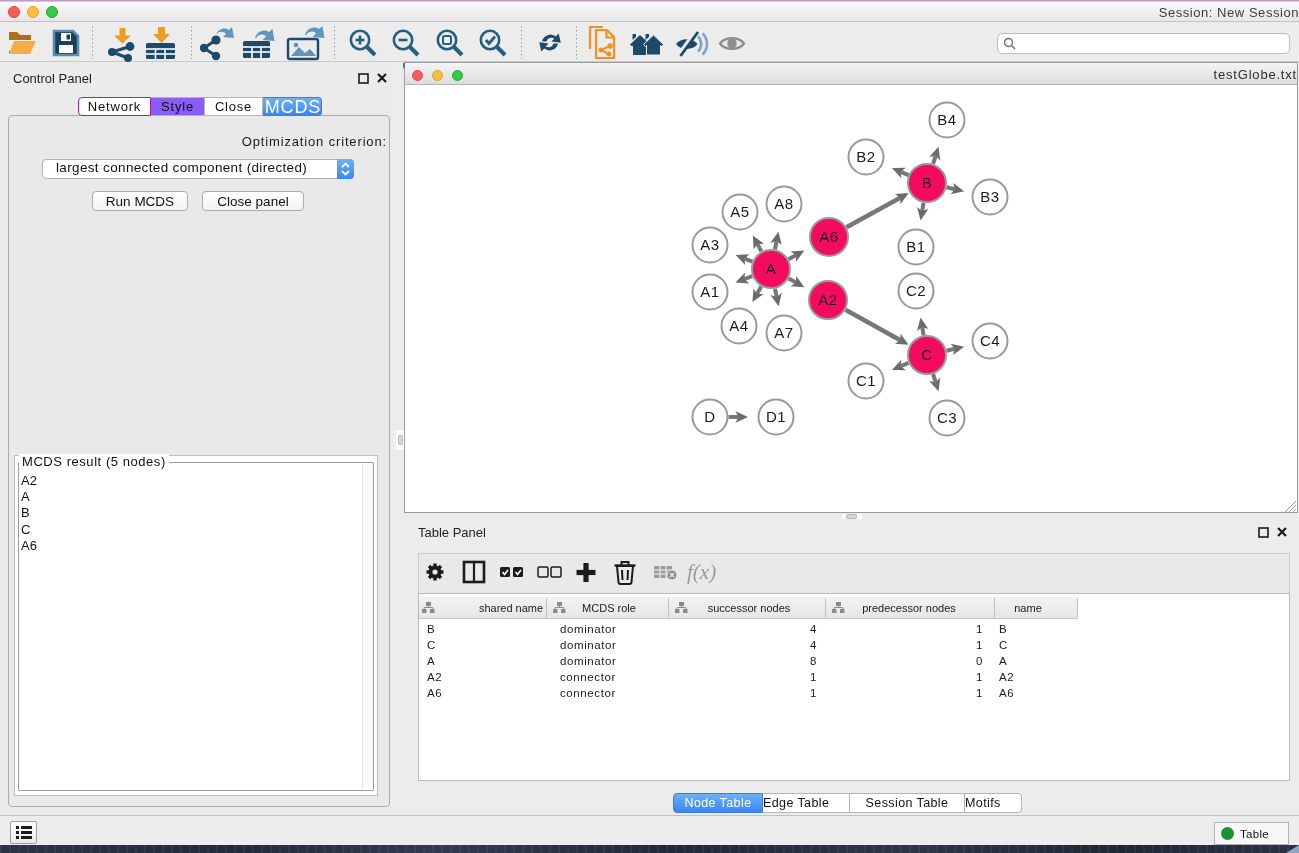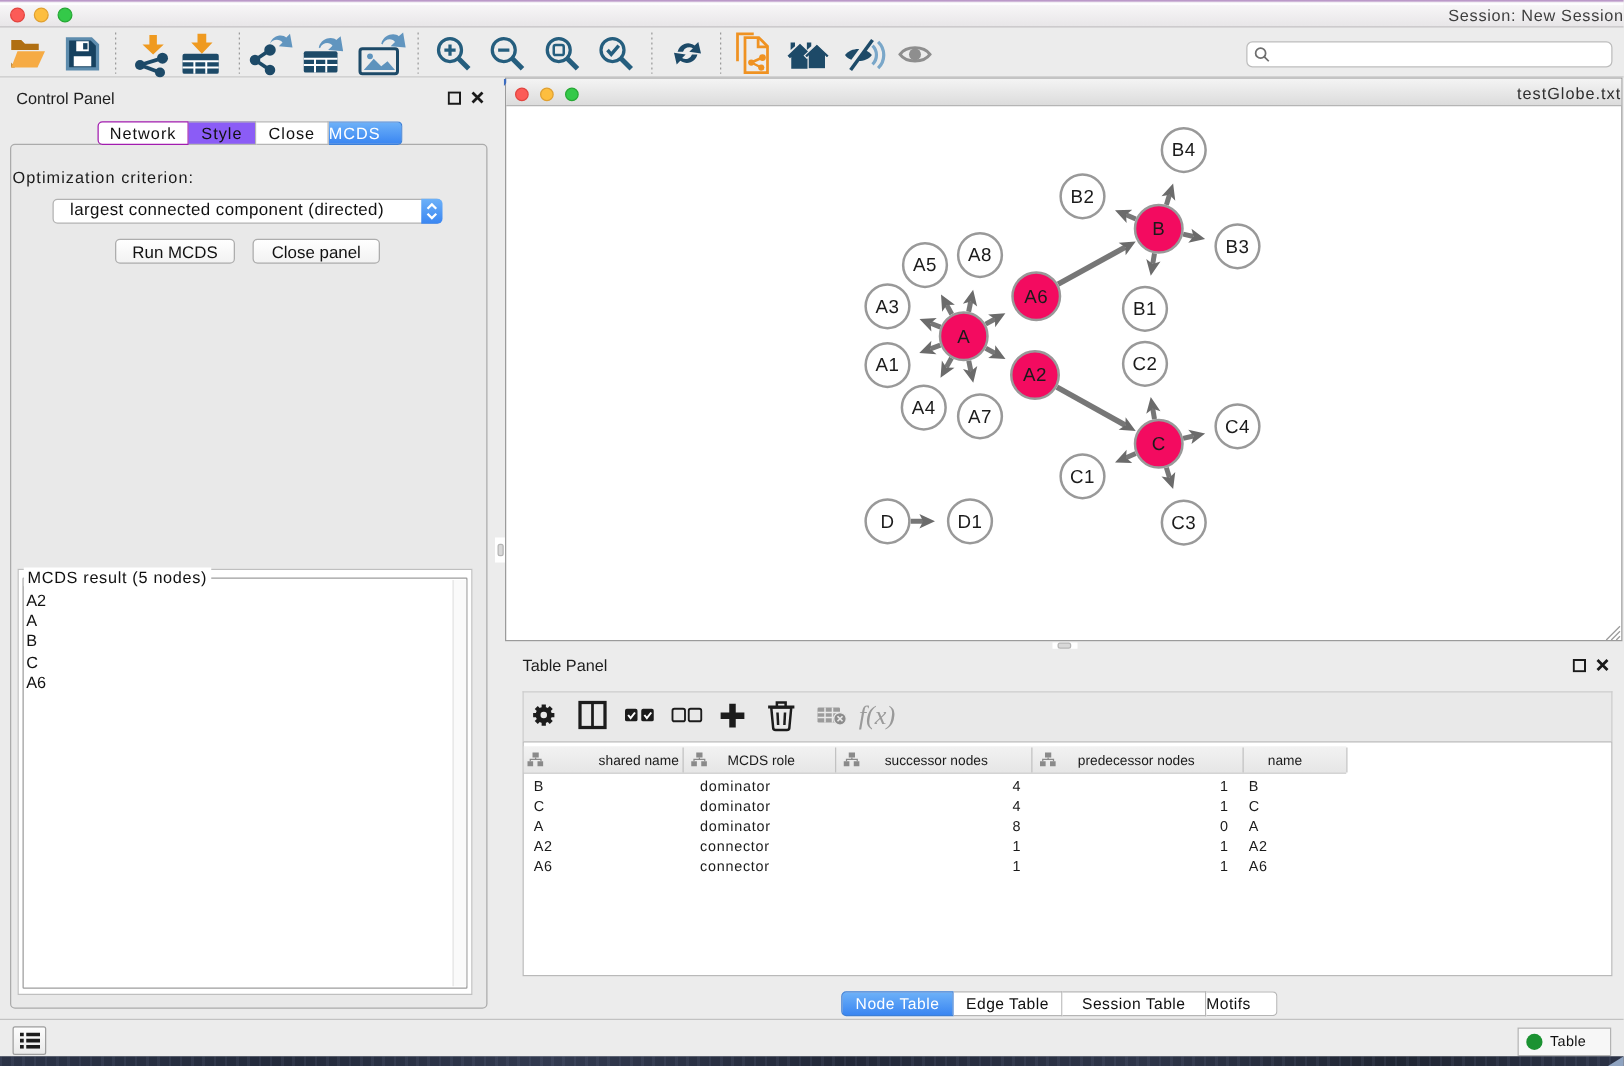--- a/index.html
+++ b/index.html
@@ -161,23 +161,23 @@
 <svg class="abs" style="left:358px;top:73px" width="32" height="11" viewBox="0 0 32 11">
  <rect x="1" y="1" width="9" height="9" fill="none" stroke="#1a1a1a" stroke-width="1.6"></rect>
  <path d="M20 1 L28 9 M28 1 L20 9" stroke="#1a1a1a" stroke-width="2.2"></path>
 </svg>
 
 <div class="abs" style="left:8px;top:115px;width:382px;height:692px;background:#e9e9e9;border:1px solid #ababab;border-radius:4px"></div>
 
 <div class="abs" style="left:78px;top:97px;width:73px;height:19px;background:#fff;border:1px solid #a21caf;border-radius:4px 0 0 4px;font-size:13px;letter-spacing:0.8px;color:#111;text-align:center;line-height:18px">Network</div>
 <div class="abs" style="left:151px;top:97px;width:54px;height:19px;background:#8b5cf6;border:1px solid #b5b5b5;border-left:none;font-size:13px;letter-spacing:0.8px;color:#111;text-align:center;line-height:18px">Style</div>
 <div class="abs" style="left:205px;top:97px;width:58px;height:19px;background:#fff;border:1px solid #b5b5b5;border-left:none;font-size:13px;letter-spacing:0.8px;color:#111;text-align:center;line-height:18px">Close</div>
-<div class="abs" style="left:263px;top:97px;width:59px;height:19px;background:linear-gradient(#6db1f8,#3a86f2);border:1px solid #3c7fd6;border-left:none;border-radius:0 4px 4px 0;font-size:13px;letter-spacing:0.8px;color:#fff;text-align:left;line-height:18px">MCDS</div>
-
-<div class="abs" style="left:10px;top:134px;width:377px;text-align:left;font-size:13px;letter-spacing:0.85px;color:#1b1b1b">Optimization criterion:</div>
+<div class="abs" style="left:263px;top:97px;width:59px;height:19px;background:linear-gradient(#6db1f8,#3a86f2);border:1px solid #3c7fd6;border-left:none;border-radius:0 4px 4px 0;font-size:18px;letter-spacing:0.8px;color:#fff;text-align:right;line-height:18px">MCDS</div>
+
+<div class="abs" style="left:10px;top:134px;width:377px;text-align:right;font-size:13px;letter-spacing:0.85px;color:#1b1b1b">Optimization criterion:</div>
 <div class="abs" style="left:42px;top:159px;width:311px;height:20px;background:#fff;border:1px solid #b2b2b2;border-radius:4px"></div>
 <div class="abs" style="left:56px;top:160px;font-size:13.5px;letter-spacing:0.35px;color:#111">largest connected component (directed)</div>
 <div class="abs" style="left:337px;top:159px;width:17px;height:20px;background:linear-gradient(#6db1f8,#3a86f2);border-radius:0 4px 4px 0"></div>
 <svg class="abs" style="left:340px;top:162px" width="11" height="14" viewBox="0 0 11 14">
  <path d="M2 5 L5.5 1.5 L9 5" fill="none" stroke="#fff" stroke-width="1.8"></path>
  <path d="M2 9 L5.5 12.5 L9 9" fill="none" stroke="#fff" stroke-width="1.8"></path>
 </svg>
 
 <div class="abs" style="left:92px;top:191px;width:96px;height:20px;background:linear-gradient(#ffffff,#f2f2f2);border:1px solid #adadad;border-radius:4px;font-size:13.5px;color:#111;text-align:center;line-height:19px">Run MCDS</div>
 <div class="abs" style="left:202px;top:191px;width:102px;height:20px;background:linear-gradient(#ffffff,#f2f2f2);border:1px solid #adadad;border-radius:4px;font-size:13.5px;color:#111;text-align:center;line-height:19px">Close panel</div>
@@ -424,21 +424,21 @@
     <text x="564" y="61" text-anchor="end">1</text>
     <text x="580" y="61">A2</text>
  <text x="8" y="77">A6</text>
     <text x="141" y="77">connector</text>
     <text x="398" y="77" text-anchor="end">1</text>
     <text x="564" y="77" text-anchor="end">1</text>
     <text x="580" y="77">A6</text>
 </svg>
 
 <div class="abs" style="left:673px;top:793px;width:90px;height:20px;background:linear-gradient(#6db1f8,#3a86f2);border:1px solid #3c7fd6;border-radius:4px 0 0 4px;font-size:12.5px;letter-spacing:0.4px;color:#fff;text-align:center;line-height:19px">Node Table</div>
-<div class="abs" style="left:763px;top:793px;width:87px;height:20px;background:#fff;border:1px solid #b5b5b5;border-left:none;font-size:12.5px;letter-spacing:0.4px;color:#111;text-align:center;line-height:19px">Edge Table</div>
+<div class="abs" style="left:763px;top:793px;width:87px;height:20px;background:#fff;border:1px solid #b5b5b5;border-left:none;font-size:12.5px;letter-spacing:0.4px;color:#111;text-align:left;line-height:19px">Edge Table</div>
 <div class="abs" style="left:850px;top:793px;width:115px;height:20px;background:#fff;border:1px solid #b5b5b5;border-left:none;font-size:12.5px;letter-spacing:0.4px;color:#111;text-align:center;line-height:19px">Session Table</div>
 <div class="abs" style="left:965px;top:793px;width:57px;height:20px;background:#fff;border:1px solid #b5b5b5;border-left:none;border-radius:0 4px 4px 0;font-size:12.5px;letter-spacing:0.4px;color:#111;text-align:left;line-height:19px">Motifs</div>
 
 <div class="abs" style="left:0;top:815px;width:1299px;height:30px;background:#ececec;border-top:1px solid #c2c2c2"></div>
 <div class="abs" style="left:10px;top:821px;width:27px;height:23px;background:linear-gradient(#fdfdfd,#eaeaea);border:1px solid #9f9f9f;border-radius:2px"></div>
 <svg class="abs" style="left:16px;top:826px" width="16" height="13" viewBox="0 0 16 13" fill="#1c1c1c">
  <rect x="0" y="0" width="3" height="3"></rect>
     <rect x="5" y="0" width="11" height="3"></rect>
  <rect x="0" y="5" width="3" height="3"></rect>
     <rect x="5" y="5" width="11" height="3"></rect>

